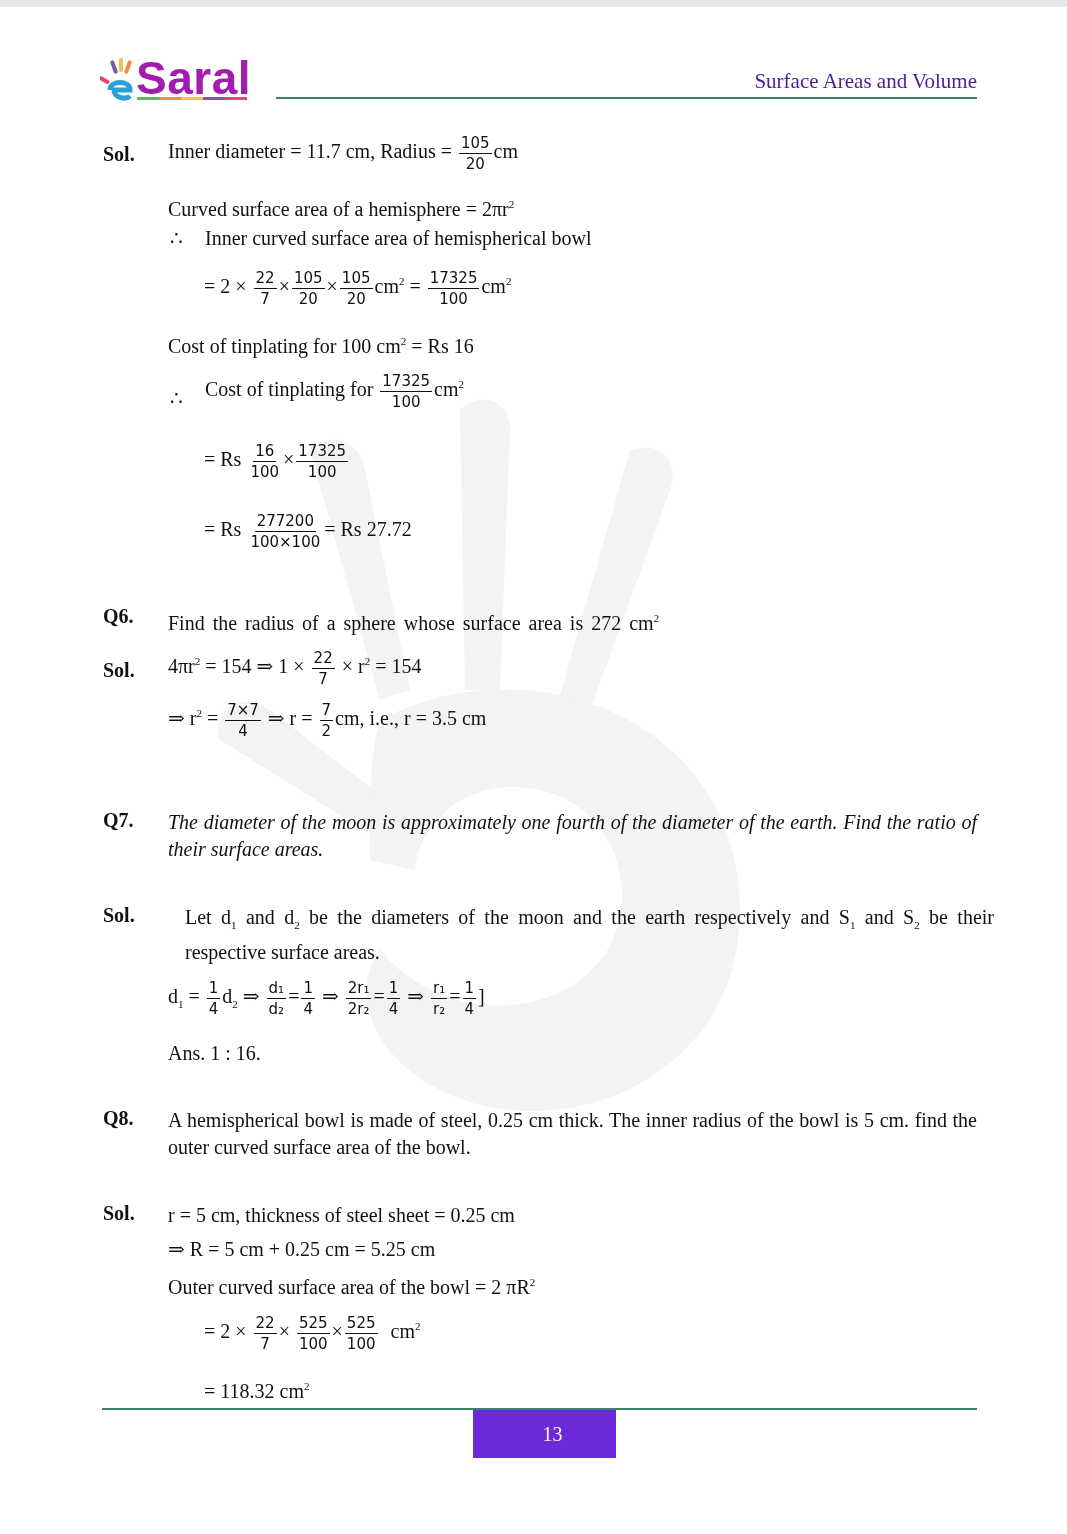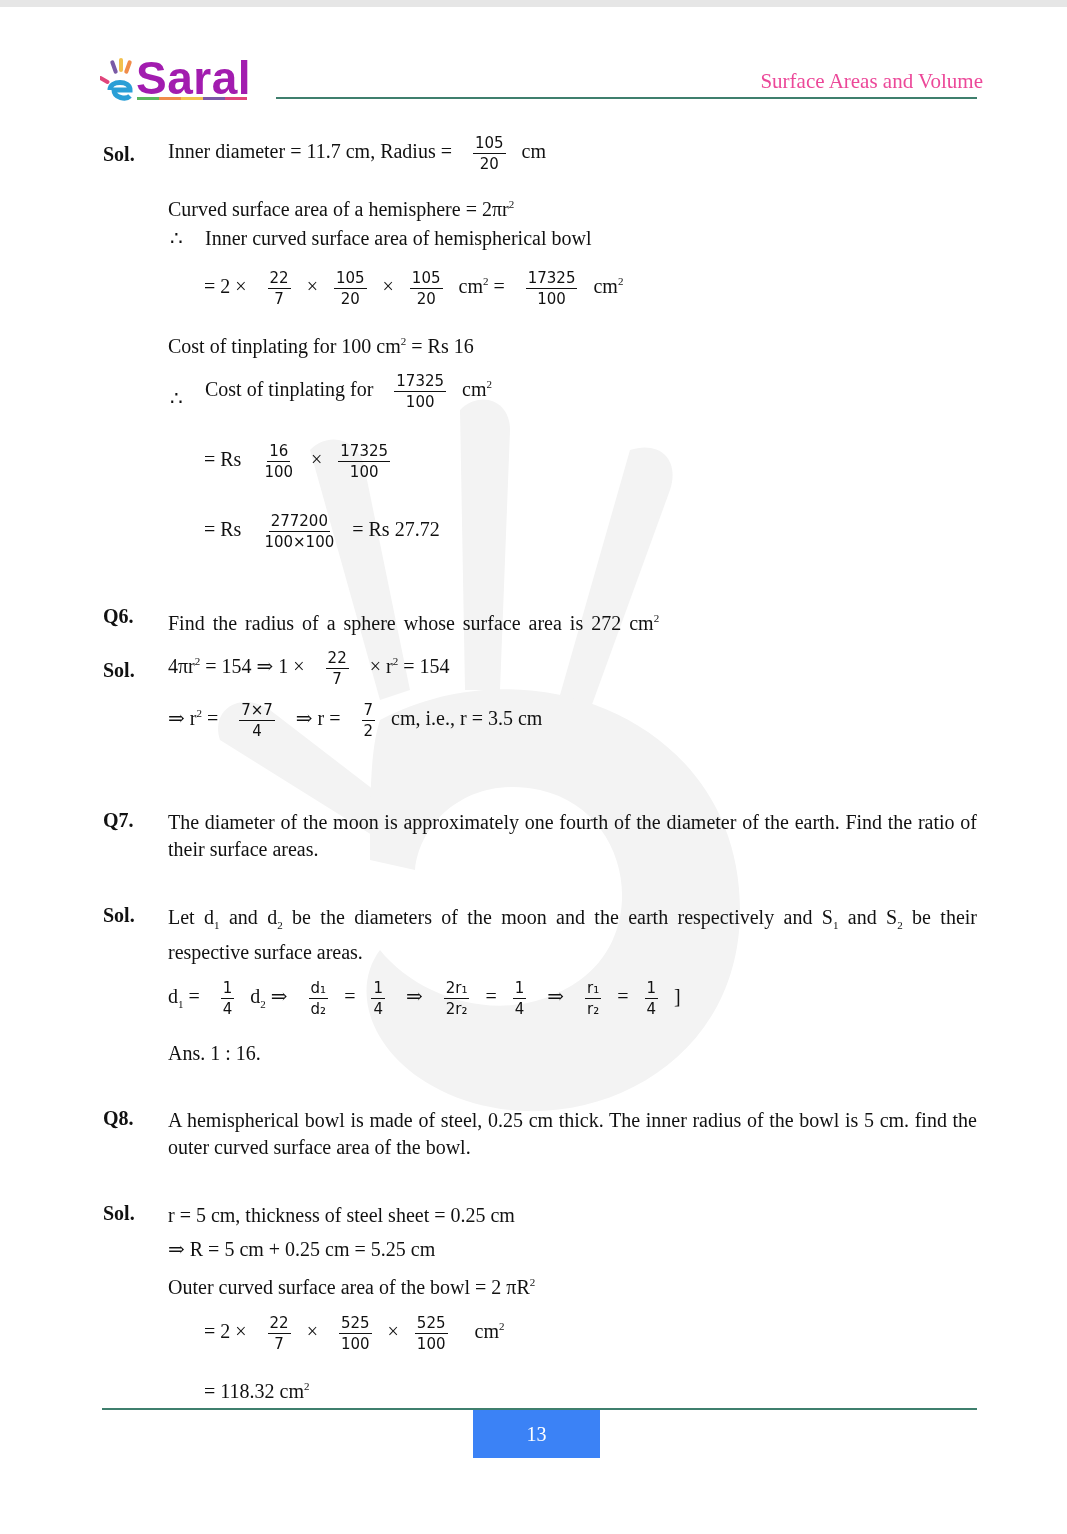--- a/index.html
+++ b/index.html
@@ -8,32 +8,32 @@
     background: #ffffff;
     font-family: "Liberation Serif", "DejaVu Serif", serif;
     color: #111;
   }
   .topbar { position: absolute; left: 0; top: 0; width: 1067px; height: 7px; background: #e6e6e6; }
   .watermark { position: absolute; left: 180px; top: 390px; width: 620px; height: 760px; z-index: 0; pointer-events: none; }
   .logo { position: absolute; left: 100px; top: 52px; height: 52px; z-index: 2; }
   .logo .word { position: absolute; left: 36px; top: 0; font-family: "Liberation Sans", "DejaVu Sans", sans-serif; font-weight: bold; font-size: 46px; color: #a21caf; letter-spacing: 0.5px; line-height: 52px; }
   .stripes { position: absolute; left: 137px; top: 97px; height: 3px; display: flex; z-index: 2; }
   .stripes span { display: block; width: 22px; height: 3px; }
-  .header-title { position: absolute; right: 84px; top: 69px; font-size: 21px; color: #ec4899; z-index: 2; }
+  .header-title { position: absolute; right: 90px; top: 69px; font-size: 21px; color: #4c1d95; z-index: 2; }
   .header-rule { position: absolute; left: 276px; top: 97px; width: 701px; height: 2px; background: #3f7f6d; z-index: 2; }
   .block { position: absolute; z-index: 2; font-size: 20px; line-height: 27px; }
   .label { position: absolute; left: 103px; font-weight: bold; font-size: 20px; z-index: 2; }
-  .frac { display: inline-flex; flex-direction: column; align-items: center; vertical-align: middle; margin: 0 16px; font-family: "DejaVu Sans", sans-serif; font-size: 15px; line-height: 20px; }
+  .frac { display: inline-flex; flex-direction: column; align-items: center; vertical-align: middle; margin: 0 2px; font-family: "DejaVu Sans", sans-serif; font-size: 15px; line-height: 20px; }
   .frac .num { border-bottom: 1px solid #111; padding: 0 2px; }
   .frac .den { padding: 0 2px; }
   sup { font-size: 11px; vertical-align: 8px; }
   sub { font-size: 11px; vertical-align: -5px; }
-  .justify { text-align: justify; text-align-last: justify; }
+  .justify { text-align: justify; text-align-last: justify; font-style: italic; }
   .footer-rule { position: absolute; left: 102px; top: 1408px; width: 875px; height: 2px; background: #3f7f6d; z-index: 2; }
-  .page-num { position: absolute; left: 473px; top: 1410px; width: 127px; height: 48px; background: #3b82f6; color: #fff; font-size: 20px; display: flex; align-items: center; justify-content: center; z-index: 2; }
+  .page-num { position: absolute; left: 473px; top: 1410px; width: 127px; height: 48px; background: #6d28d9; color: #fff; font-size: 20px; display: flex; align-items: center; justify-content: center; z-index: 2; padding-left: 16px; }
 </style>
 </head>
 <body>
 
 <div class="topbar"></div>
 
 <svg class="watermark" viewBox="0 0 620 760">
   <g fill="#f3f3f3">
     <path d="M130 60 C150 40 180 50 185 80 L230 300 L200 310 Z"></path>
     <path d="M280 20 C300 0 330 10 330 40 L320 300 L285 300 Z"></path>
@@ -151,21 +151,21 @@
   <span>⇒ r =</span>
   <span class="frac">
       <span class="num">7</span>
       <span class="den">2</span>
     </span><span>cm, i.e., r = 3.5 cm</span>
 </div>
 
 <div class="label" style="top:809px">Q7.</div>
 <div class="block justify" style="left:168px;top:809px;width:809px;text-align-last:left">The diameter of the moon is approximately one fourth of the diameter of the earth. Find the ratio of their surface areas.</div>
 <div class="label" style="top:904px">Sol.</div>
-<div class="block" style="left:168px;top:904px;width:809px;text-align:justify">
+<div class="block" style="left:185px;top:904px;width:809px;text-align:justify">
   <span>Let d</span><sub>1</sub><span> and d</span><sub>2</sub><span> be the diameters of the moon and the earth respectively and S</span><sub>1</sub><span> and S</span><sub>2</sub><span> be their respective surface areas.</span>
 </div>
 <div class="block" style="left:168px;top:978px">
   <span>d</span><sub>1</sub>
   <span>=</span>
   <span class="frac">
       <span class="num">1</span>
       <span class="den">4</span>
     </span><span>d</span><sub>2</sub>
   <span>⇒</span>

